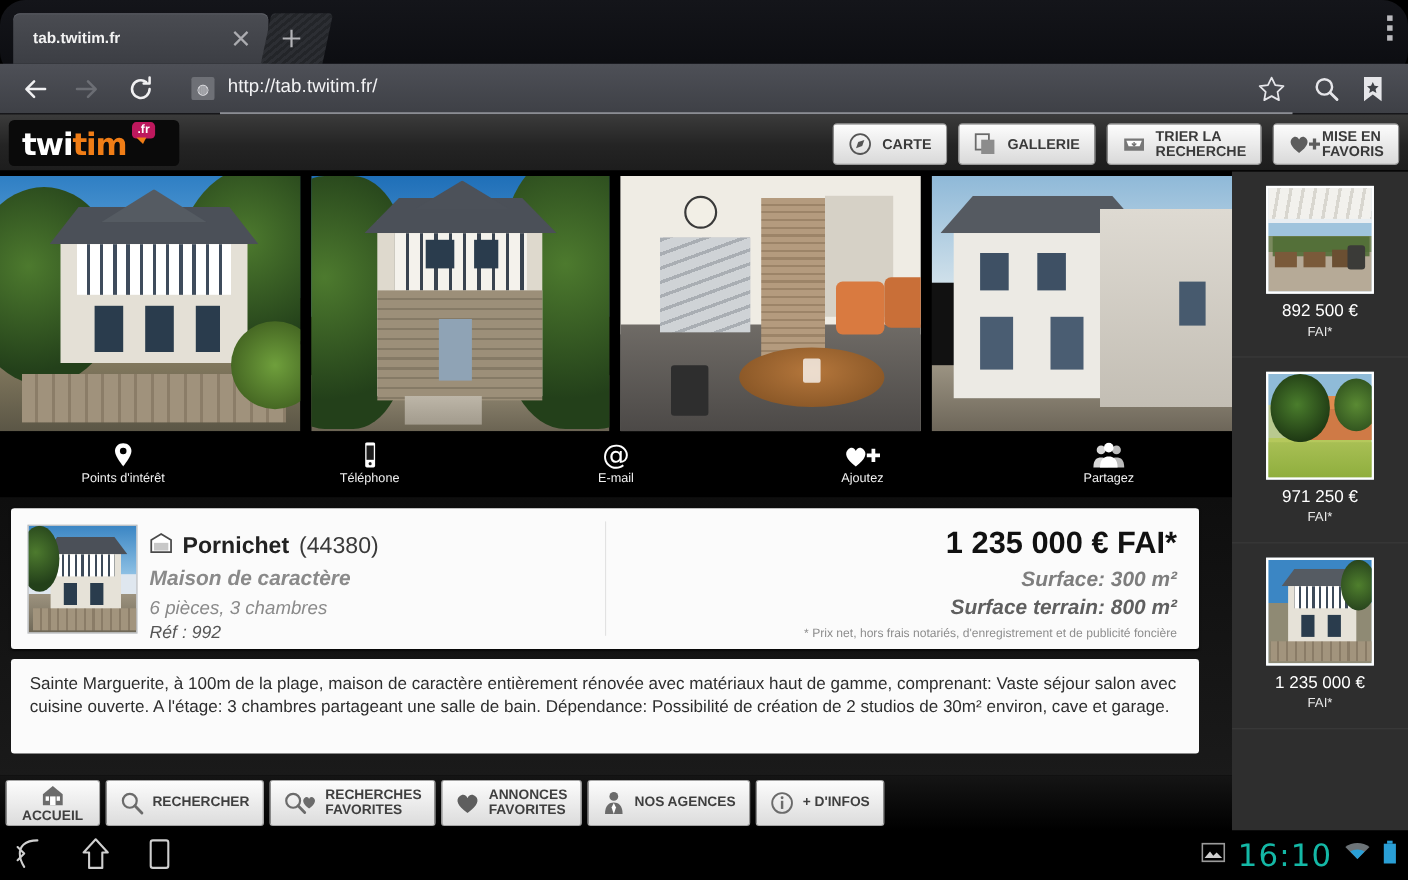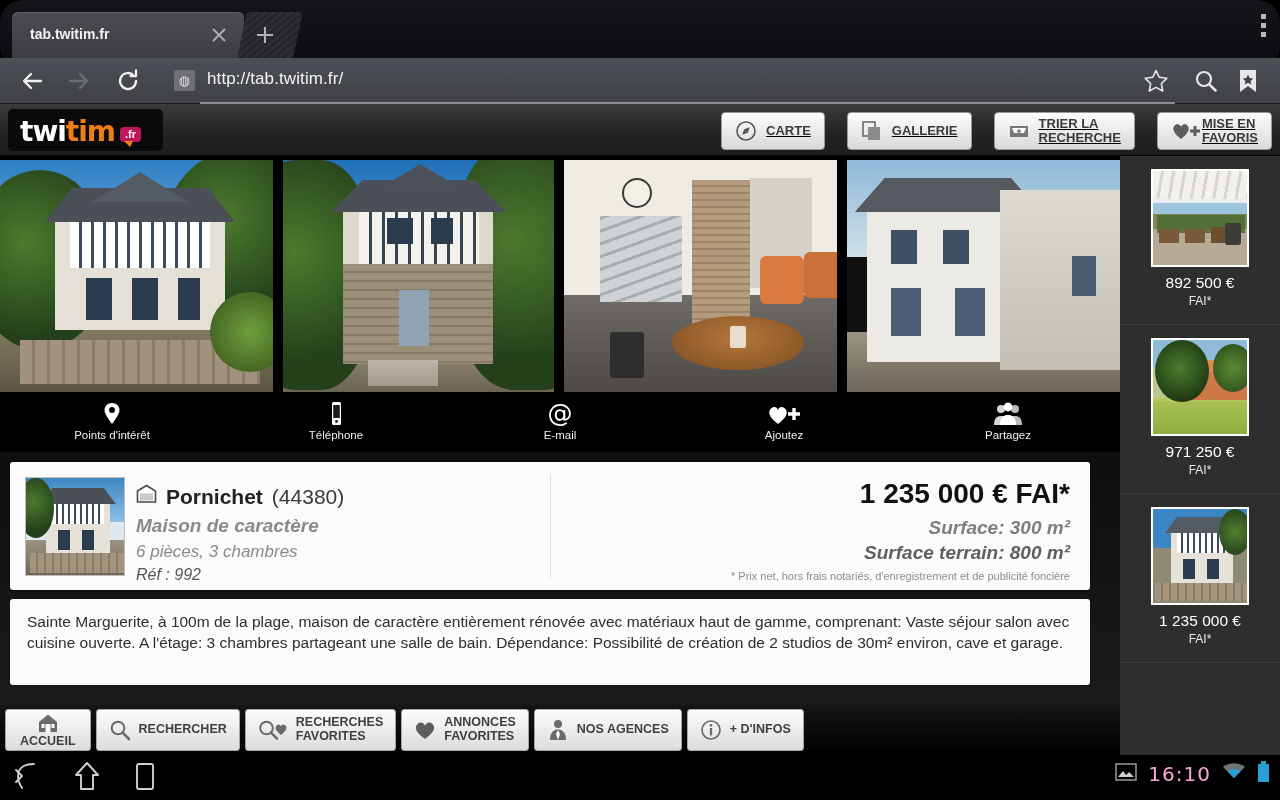--- a/index.html
+++ b/index.html
@@ -89,31 +89,31 @@
     background:#0a0a0a; border-radius:5px;
   }
   .logo-text {
     position:absolute; left:12px; top:6px;
     font-size:28px; font-weight:bold; letter-spacing:-1px;
     font-family:"DejaVu Sans", sans-serif;
   }
   .logo-twi { color:#ffffff; }
   .logo-tim { color:#f07d16; }
   .logo-fr {
-    position:absolute; left:112px; top:18px;
+    position:absolute; left:112px; top:2px;
     background:#be185d; color:#fff; font-size:11px; font-weight:bold;
     padding:1px 5px 2px 5px; border-radius:4px;
   }
   .logo-fr:after {
     content:""; position:absolute; left:4px; bottom:-5px;
     border-left:6px solid transparent; border-right:3px solid transparent;
     border-top:6px solid #f07d16;
   }
 
-  .hdr-btns { position:absolute; right:8px; top:8px; display:flex; gap:22px;text-decoration:underline; }
+  .hdr-btns { position:absolute; right:8px; top:8px; display:flex; gap:10px; }
   .hdr-btn {
     height:38px; border-radius:4px;
     background: linear-gradient(#fdfdfd,#d9d9d9);
     border:1px solid #9a9a9a;
     display:flex; align-items:center; gap:9px; padding:0 13px;
     color:#3a3a3a; font-size:13px; font-weight:bold; line-height:1.08;
   }
   .hdr-btn .lbl2 { text-align:left; }
   .hdr-ico { width:22px; height:22px; flex:0 0 22px; }
 
@@ -257,21 +257,21 @@
   }
   .sb-price { margin-top:7px; font-size:15.5px; color:#fff; }
   .sb-fai { margin-top:2px; font-size:12px; color:#e8e8e8; }
 
   
   .androidnav {
     position:absolute; left:0; top:755px; width:1280px; height:45px; background:#000;
   }
   .an-left { position:absolute; left:12px; top:5px; display:flex; gap:30px; align-items:center; }
   .an-right { position:absolute; right:10px; top:6px; display:flex; gap:11px; align-items:center; }
-  .an-time { font-size:20px; color:#f9a8d4; font-family:"DejaVu Sans", sans-serif; letter-spacing:1px;}
+  .an-time { font-size:28px; color:#14b8a6; font-family:"DejaVu Sans", sans-serif; letter-spacing:1px;}
 </style>
 </head>
 <body>
 
 <div id="screen">
 
   <div class="chrome-tabstrip">
     <div class="tab">
       <span class="tab-title">tab.twitim.fr</span>
       <span class="tab-close">

